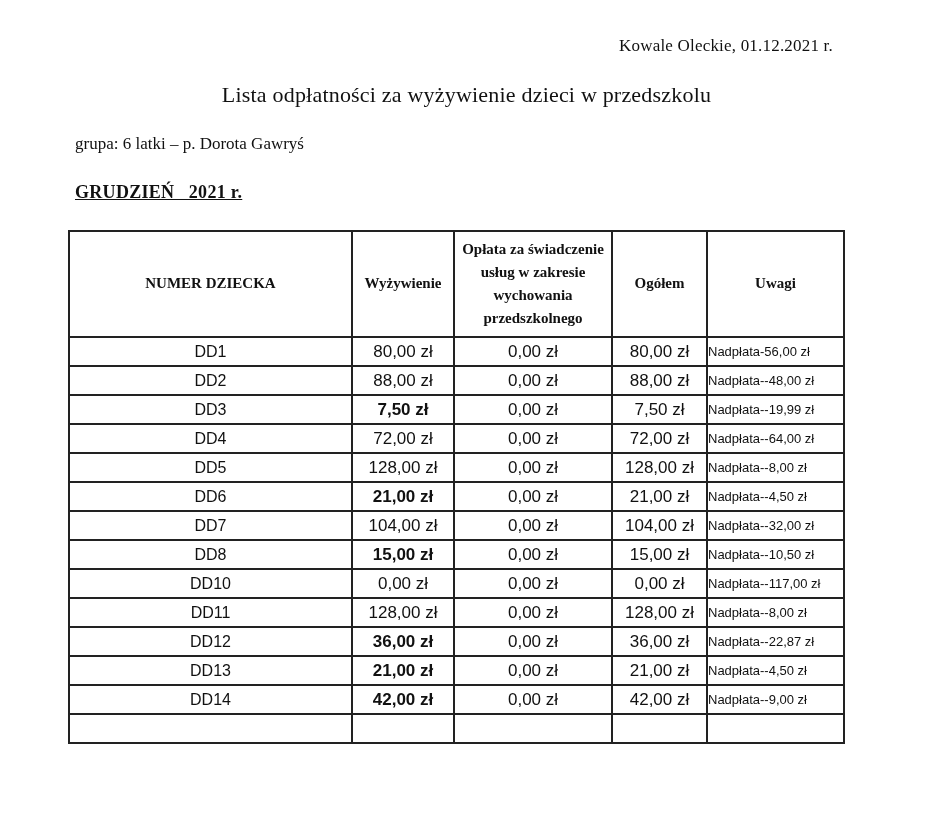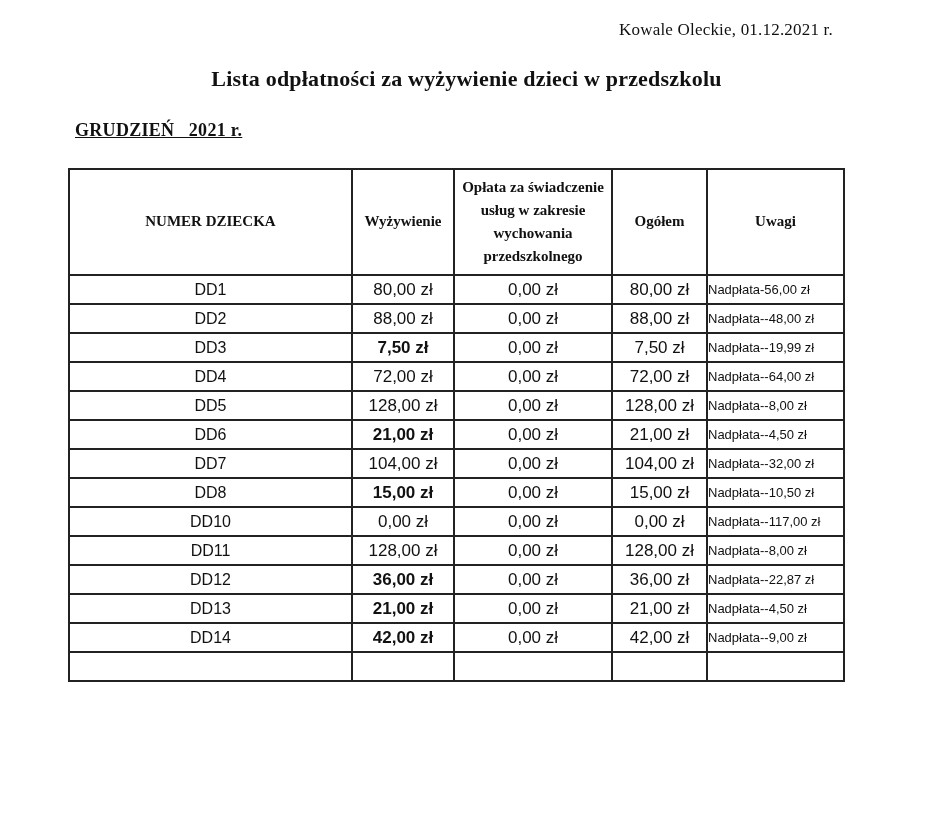--- a/index.html
+++ b/index.html
@@ -15,26 +15,27 @@
     background: #ffffff;
     overflow: hidden;
     font-family: "Liberation Serif", serif;
   }
   .date-line {
     padding-top: 20px;
     padding-right: 112px;
     text-align: right;
     font-size: 17px;
     letter-spacing: 0.2px;
+    margin-top: 16px;
   }
   .title {
     margin: 26px 12px 0 0;
     text-align: center;
     font-size: 22px;
-    font-weight: bold;
+    font-weight: normal;
     letter-spacing: 0.2px;
   }
   .group-line {
     margin-top: 26px;
     margin-left: 75px;
     font-size: 17px;
   }
   .month-heading {
     margin-top: 28px;
     margin-left: 75px;
@@ -95,20 +96,21 @@
 </style>
 </head>
 <body>
 
 <div class="page">
 
   <div class="date-line">Kowale Oleckie, 01.12.2021 r.</div>
 
   <h1 class="title">Lista odpłatności za wyżywienie dzieci w przedszkolu</h1>
 
+  <div class="group-line">grupa: 6 latki – p. Dorota Gawryś</div>
 
   <div class="month-heading">GRUDZIEŃ   2021 r.</div>
 
   <table class="payments">
     <colgroup>
         <col style="width: 283px;">
         <col style="width: 102px;">
         <col style="width: 158px;">
         <col style="width: 95px;">
         <col style="width: 137px;">

